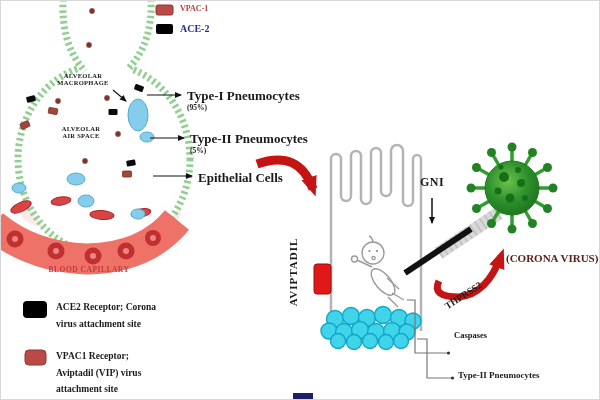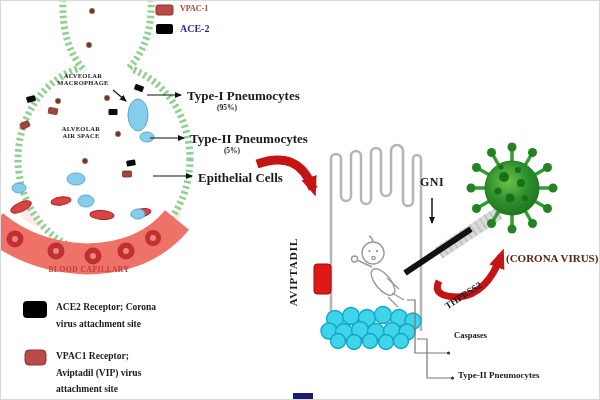--- a/index.html
+++ b/index.html
@@ -4,21 +4,21 @@
 <style>
   html,body{margin:0;padding:0;background:#fff;}
   #stage{position:relative;width:600px;height:400px;background:#ffffff;overflow:hidden;
          border:1px solid #d8d8d8;box-sizing:border-box;
          font-family:"Liberation Serif",serif;}
   svg.art{position:absolute;left:0;top:0;}
   .t{position:absolute;font-family:"Liberation Serif",serif;font-weight:bold;
      color:#1a1a1a;white-space:nowrap;line-height:1.15;}
   .tiny{font-size:6.5px;letter-spacing:.3px;text-align:center;}
   .callout{font-size:13px;}
-  .pct{font-size:7.5px;text-align:center;}
+  .pct{font-size:7.5px;text-align:left;}
   .legend-line{font-size:9.5px;line-height:16.5px;}
   .red-text{color:#c23b3b;}
   .vpac-text{color:#b04038;font-size:8px;}
   .ace-text{color:#2b2b8f;font-size:10px;}
   .maroon{color:#5a2318;}
   .rot-avip{transform:rotate(-90deg);transform-origin:center;letter-spacing:1px;
             font-size:11px;text-align:center;}
   .rot-thp{transform:rotate(-33deg);transform-origin:center;font-size:9.5px;}
   .ctr{text-align:center;}
 </style>

